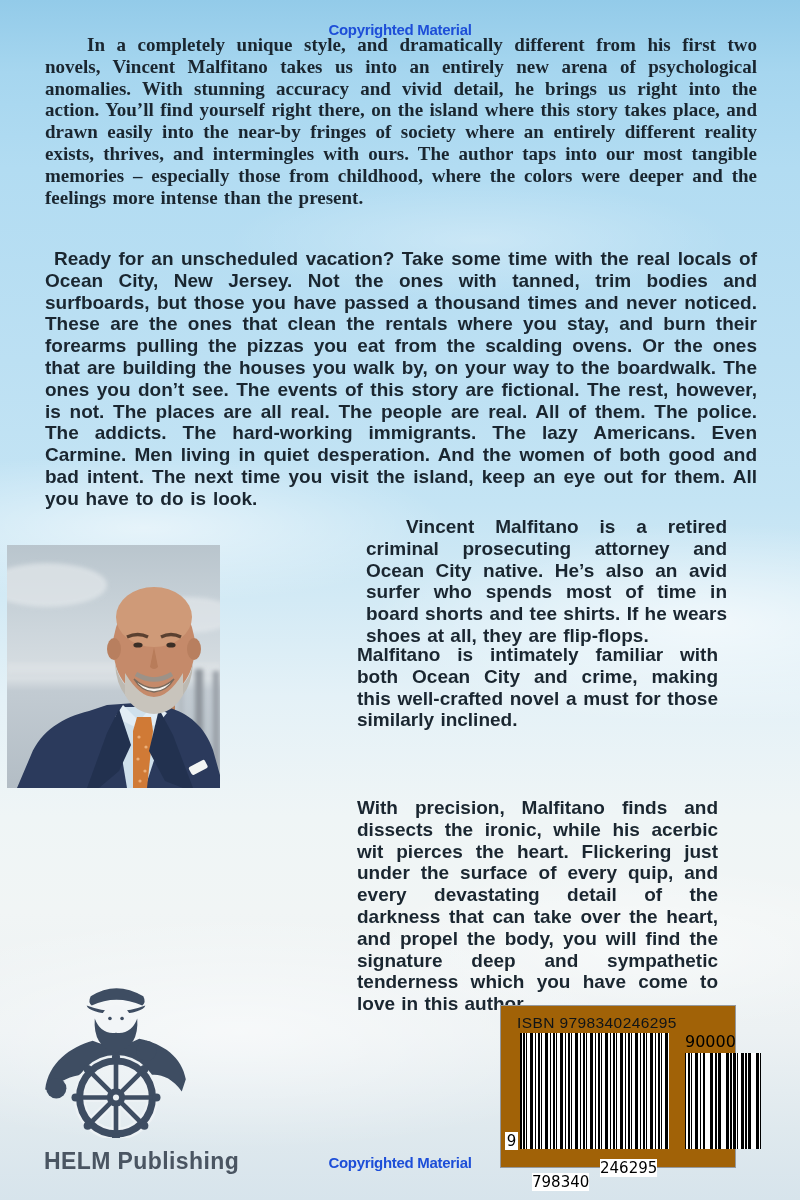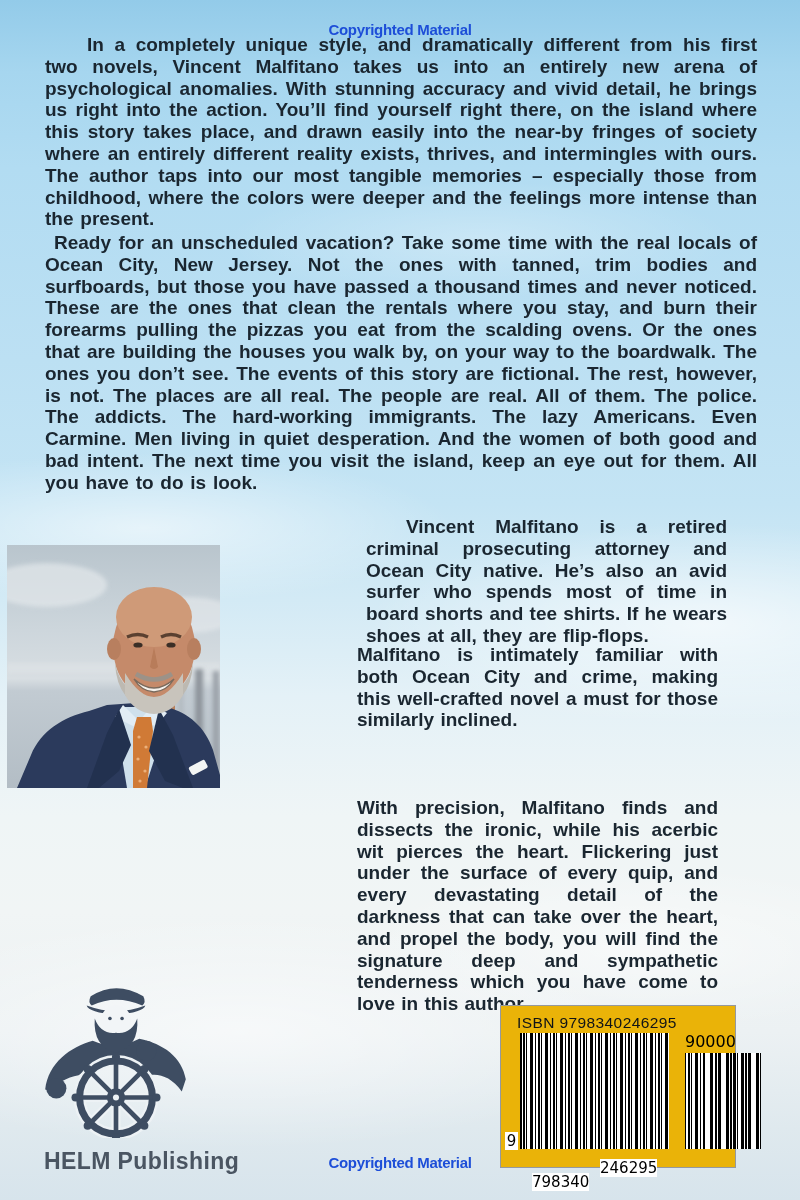--- a/index.html
+++ b/index.html
@@ -20,39 +20,39 @@
     position:absolute;left:0;right:0;text-align:center;
     font-size:15px;font-weight:700;color:#1d4ed8;letter-spacing:-.3px;
   }
   .copyright.top{top:21px;}
   .copyright.bottom{top:1154px;}
   .para{
     position:absolute;left:45px;width:712px;margin:0;
     font-size:19px;line-height:21.8px;font-weight:700;color:#1a2630;
     text-align:justify;word-spacing:1.5px;
   }
-  .p1{top:34px;text-indent:42px;}
-  .p2{top:232px;text-indent:9px;}
+  .p1{top:34px;text-indent:42px;font-family:Liberation Serif, serif;}
+  .p2{top:248px;text-indent:9px;}
   .bio-p{
     position:absolute;left:357px;width:361px;margin:0;
     font-size:19px;line-height:21.8px;font-weight:700;color:#1a2630;
     text-align:justify;word-spacing:1px;
   }
   .b1{top:516px;text-indent:40px;margin-left:9px;}
   .b2{top:644px;}
   .b3{top:753px;margin-top:44px;}
   .author-photo{position:absolute;left:7px;top:545px;width:213px;height:243px;}
   .logo{position:absolute;left:30px;top:976px;width:172px;height:162px;}
   .publisher-name{
     position:absolute;left:44px;top:1148px;
     font-size:23px;font-weight:700;color:#4a5562;letter-spacing:.4px;
   }
   .barcode-box{
     position:absolute;left:500px;top:1005px;width:236px;height:163px;
-    background:#eab308;border:1px solid #95999e;box-sizing:border-box;
+    background:#a16207;border:1px solid #95999e;box-sizing:border-box;
   }
   .isbn-label{
     position:absolute;left:16px;top:8px;
     font-size:15.5px;font-weight:400;color:#101417;letter-spacing:.4px;
   }
   .bars{
     position:absolute;
     background:repeating-linear-gradient(90deg,
       #000 0 1.5px,#fff 1.5px 3px,#000 3px 5.5px,#fff 5.5px 6.5px,
       #000 6.5px 7.5px,#fff 7.5px 10.5px,#000 10.5px 13.5px,#fff 13.5px 15px);

